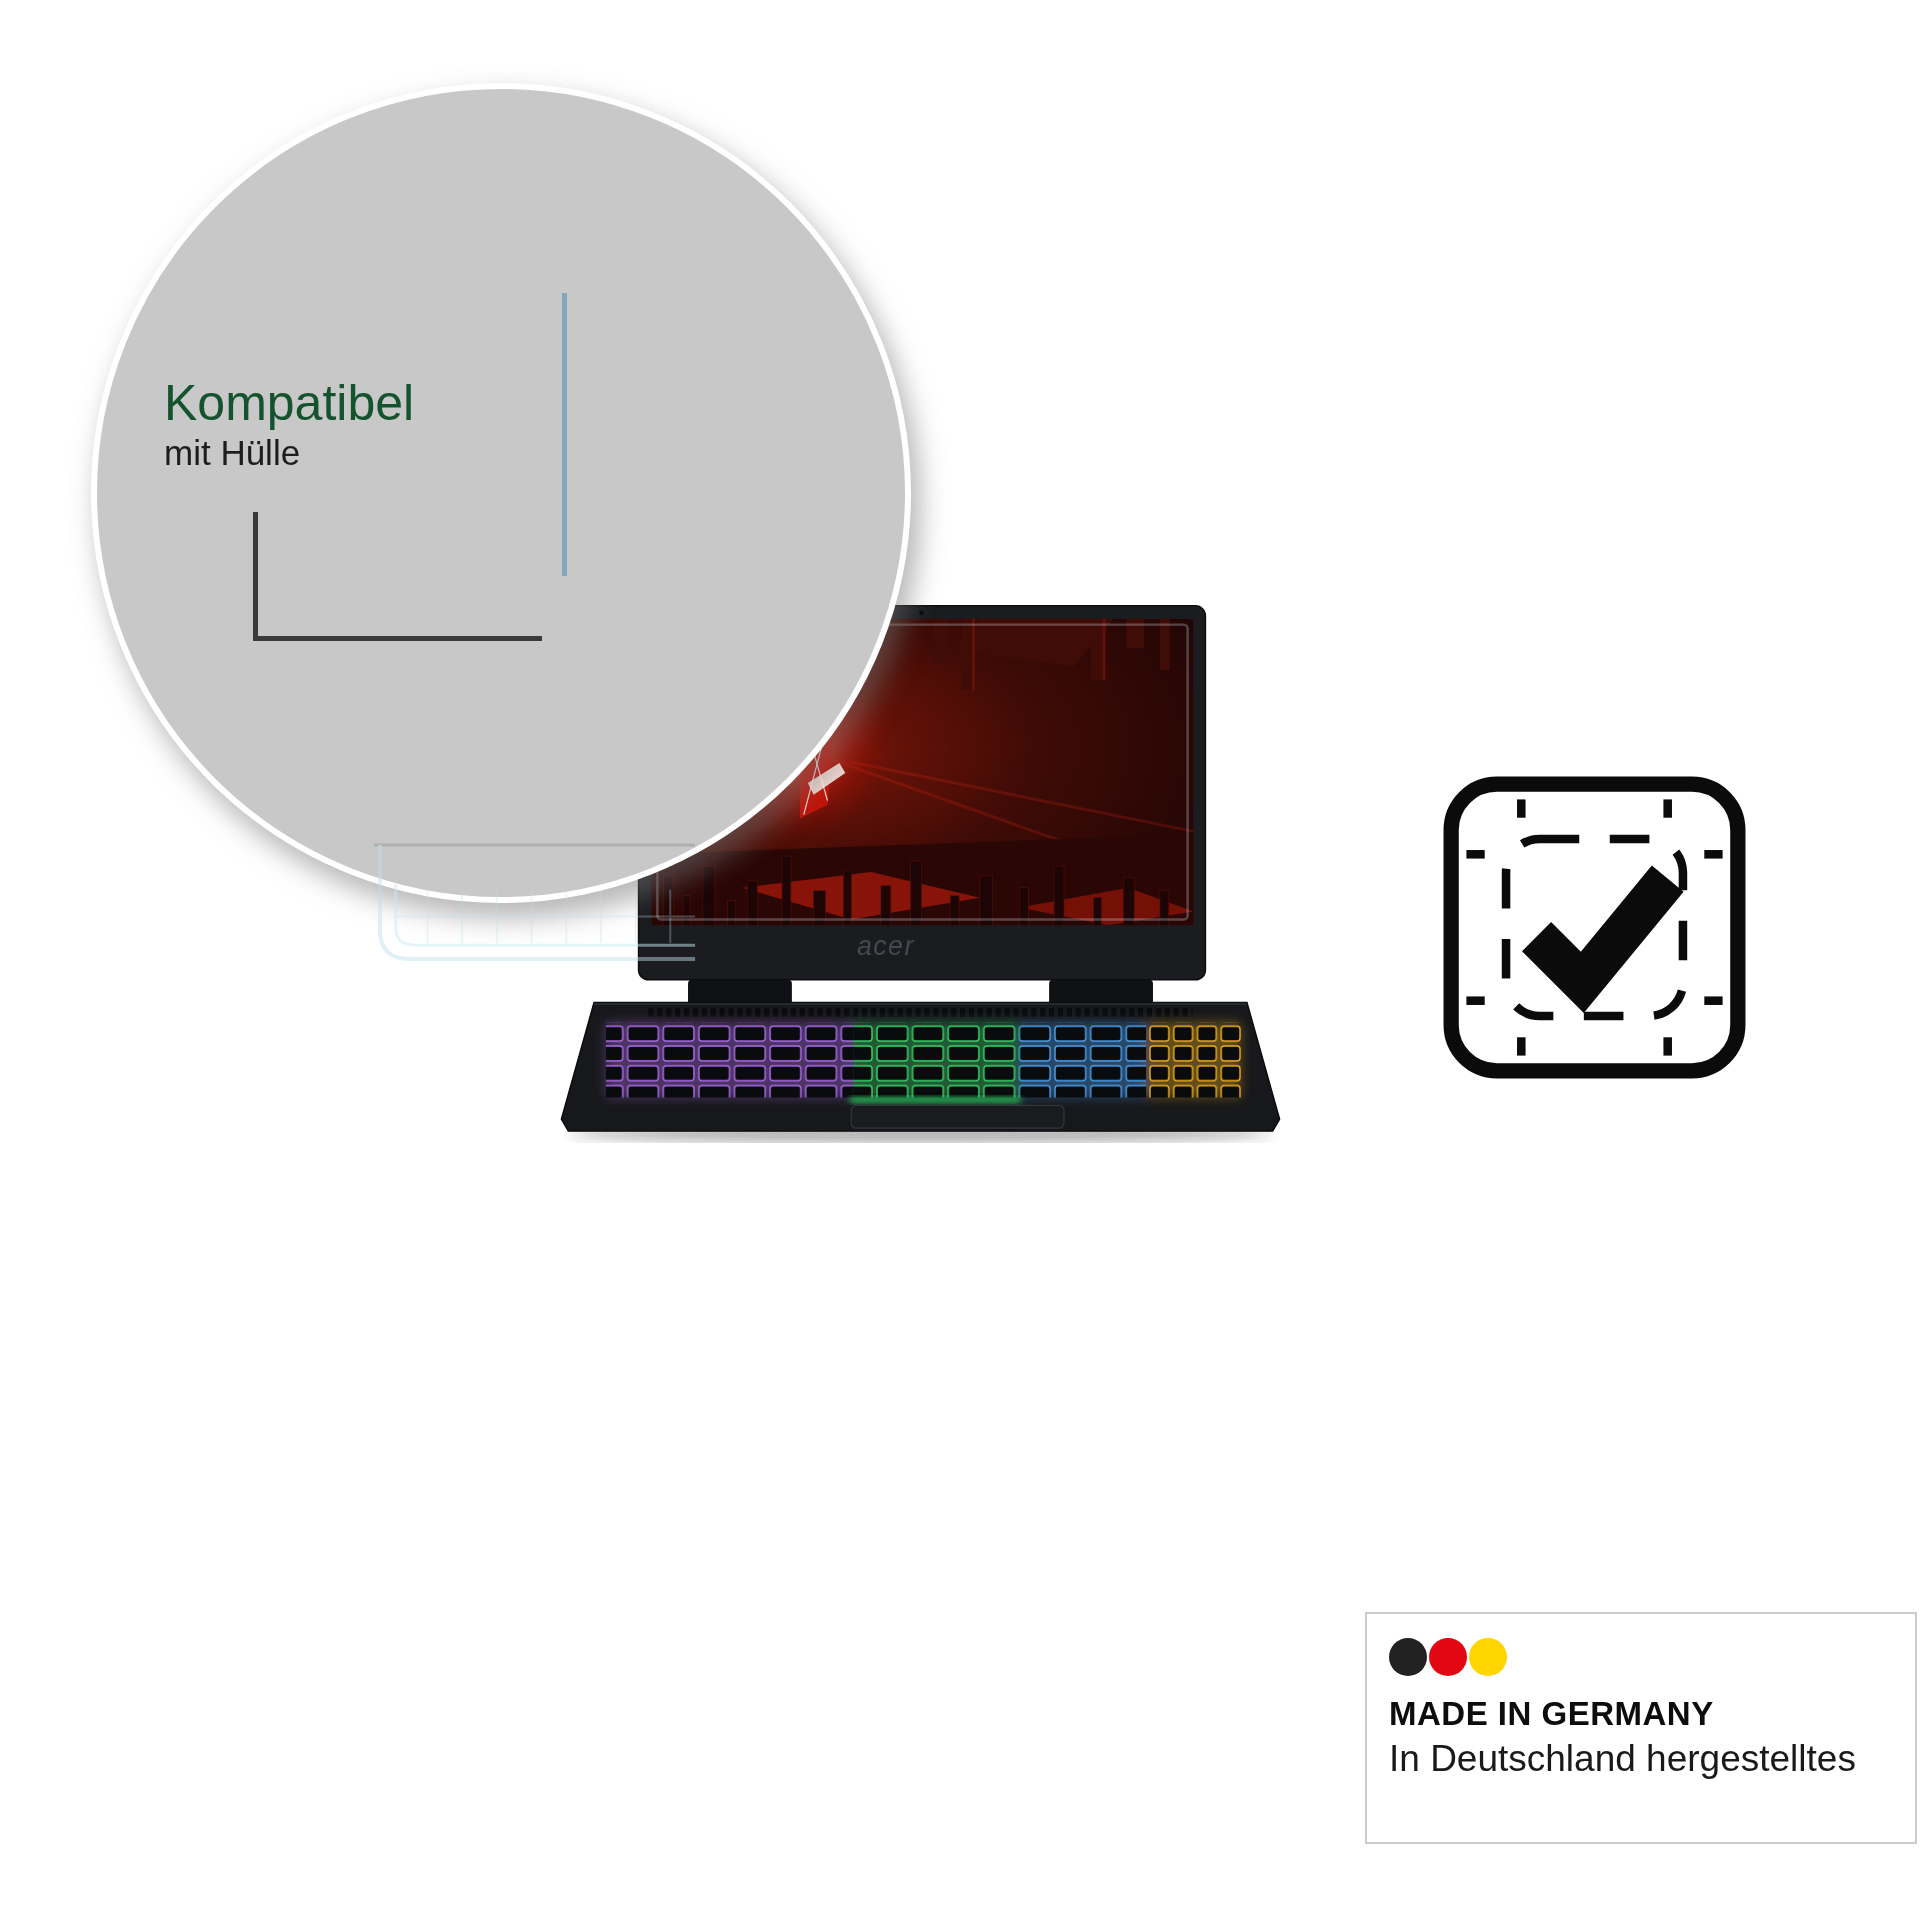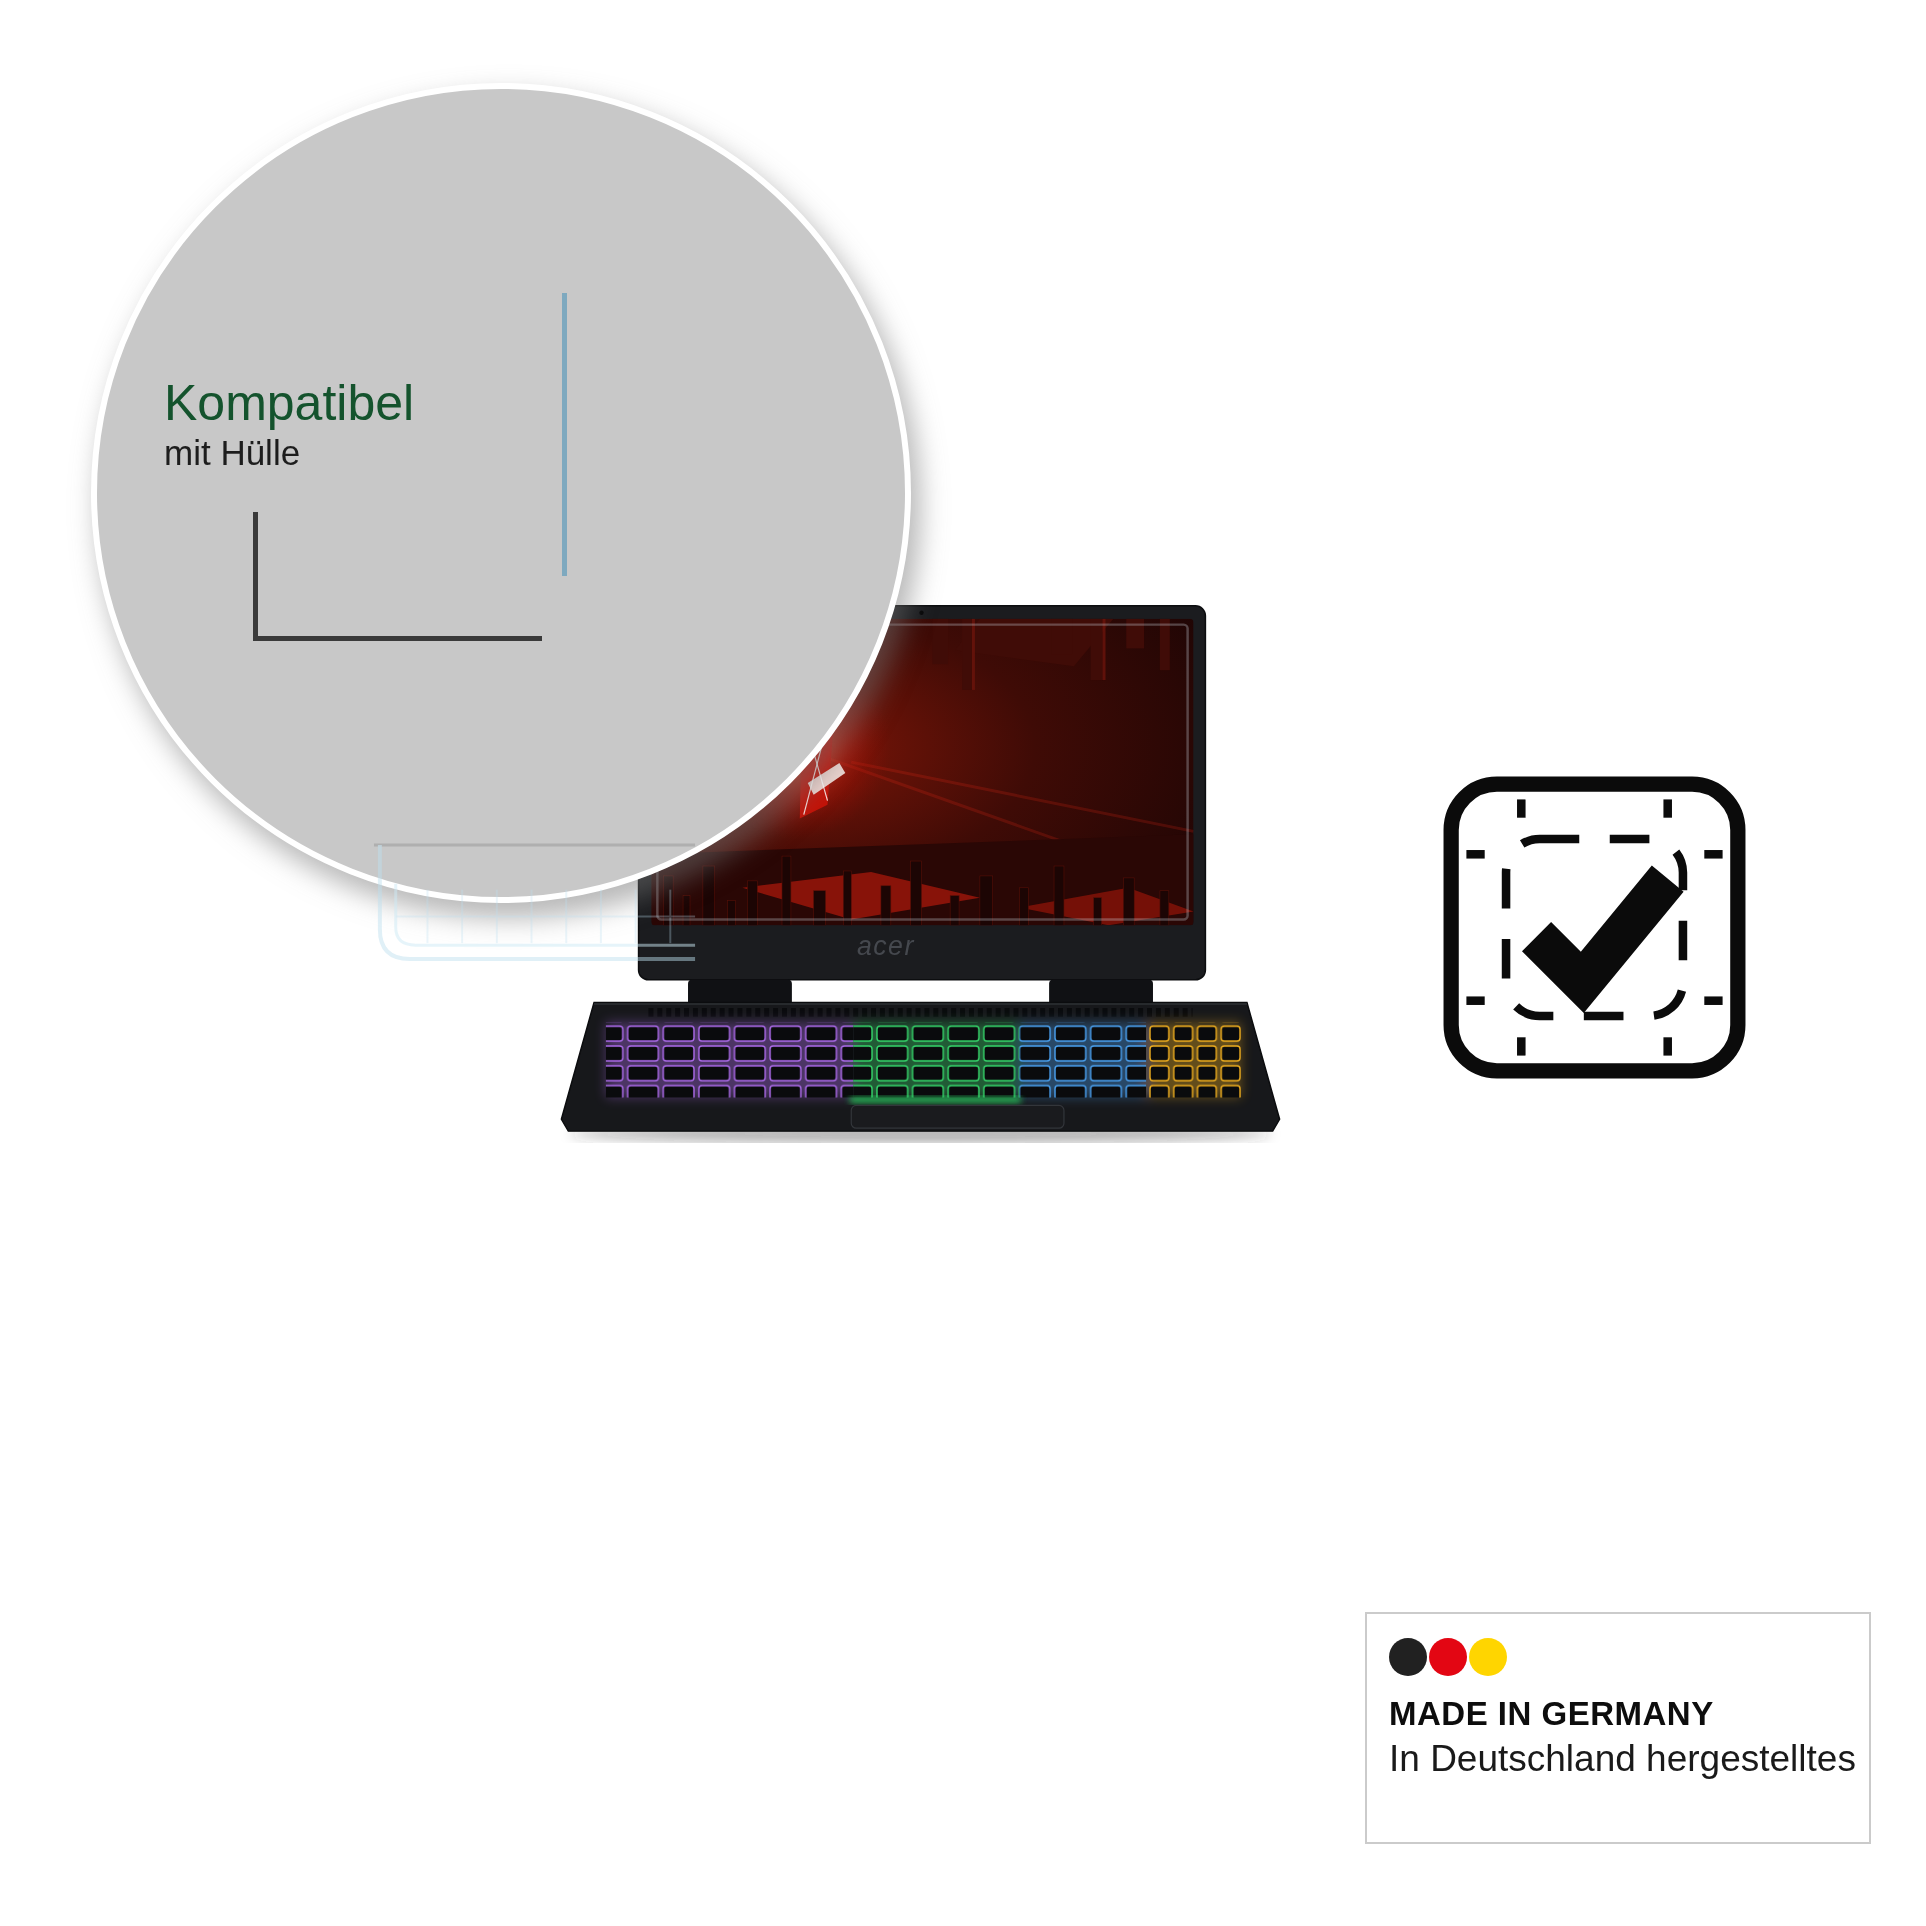--- a/index.html
+++ b/index.html
@@ -22,21 +22,21 @@
   #laptop-photo{left:554px;top:589px;width:733px;height:554px;z-index:1;}
   
   #protector-film-ghost{left:366px;top:832px;width:337px;height:149px;z-index:3;opacity:.55;}
 
   
   #fit-badge-icon{left:1441px;top:775px;width:307px;height:305px;z-index:1;}
   #fit-badge-text{left:1317px;top:1109px;width:554px;text-align:center;font-size:56px;
     line-height:75px;color:#151515;z-index:1;}
 
   
-  #origin-badge{left:1365px;top:1612px;width:506px;height:232px;background:#ffffff;
+  #origin-badge{left:1365px;top:1612px;width:552px;height:232px;background:#ffffff;
     border:2px solid #cbcbcb;box-sizing:border-box;z-index:1;}
   #flag-dots{position:absolute;left:22px;top:24px;height:38px;}
   .dot{display:inline-block;width:38px;height:38px;border-radius:50%;margin-right:2px;vertical-align:top;}
   #dot-black{background:#212121;}
   #dot-red{background:#e30613;}
   #dot-gold{background:#ffd500;}
   #origin-title{position:absolute;left:22px;top:81px;font-size:33px;font-weight:bold;
     letter-spacing:0.5px;color:#0d0d0d;white-space:nowrap;}
   #origin-sub{position:absolute;left:22px;top:121px;font-size:37px;line-height:47px;color:#1a1a1a;white-space:nowrap;text-align:right;}
 </style>

